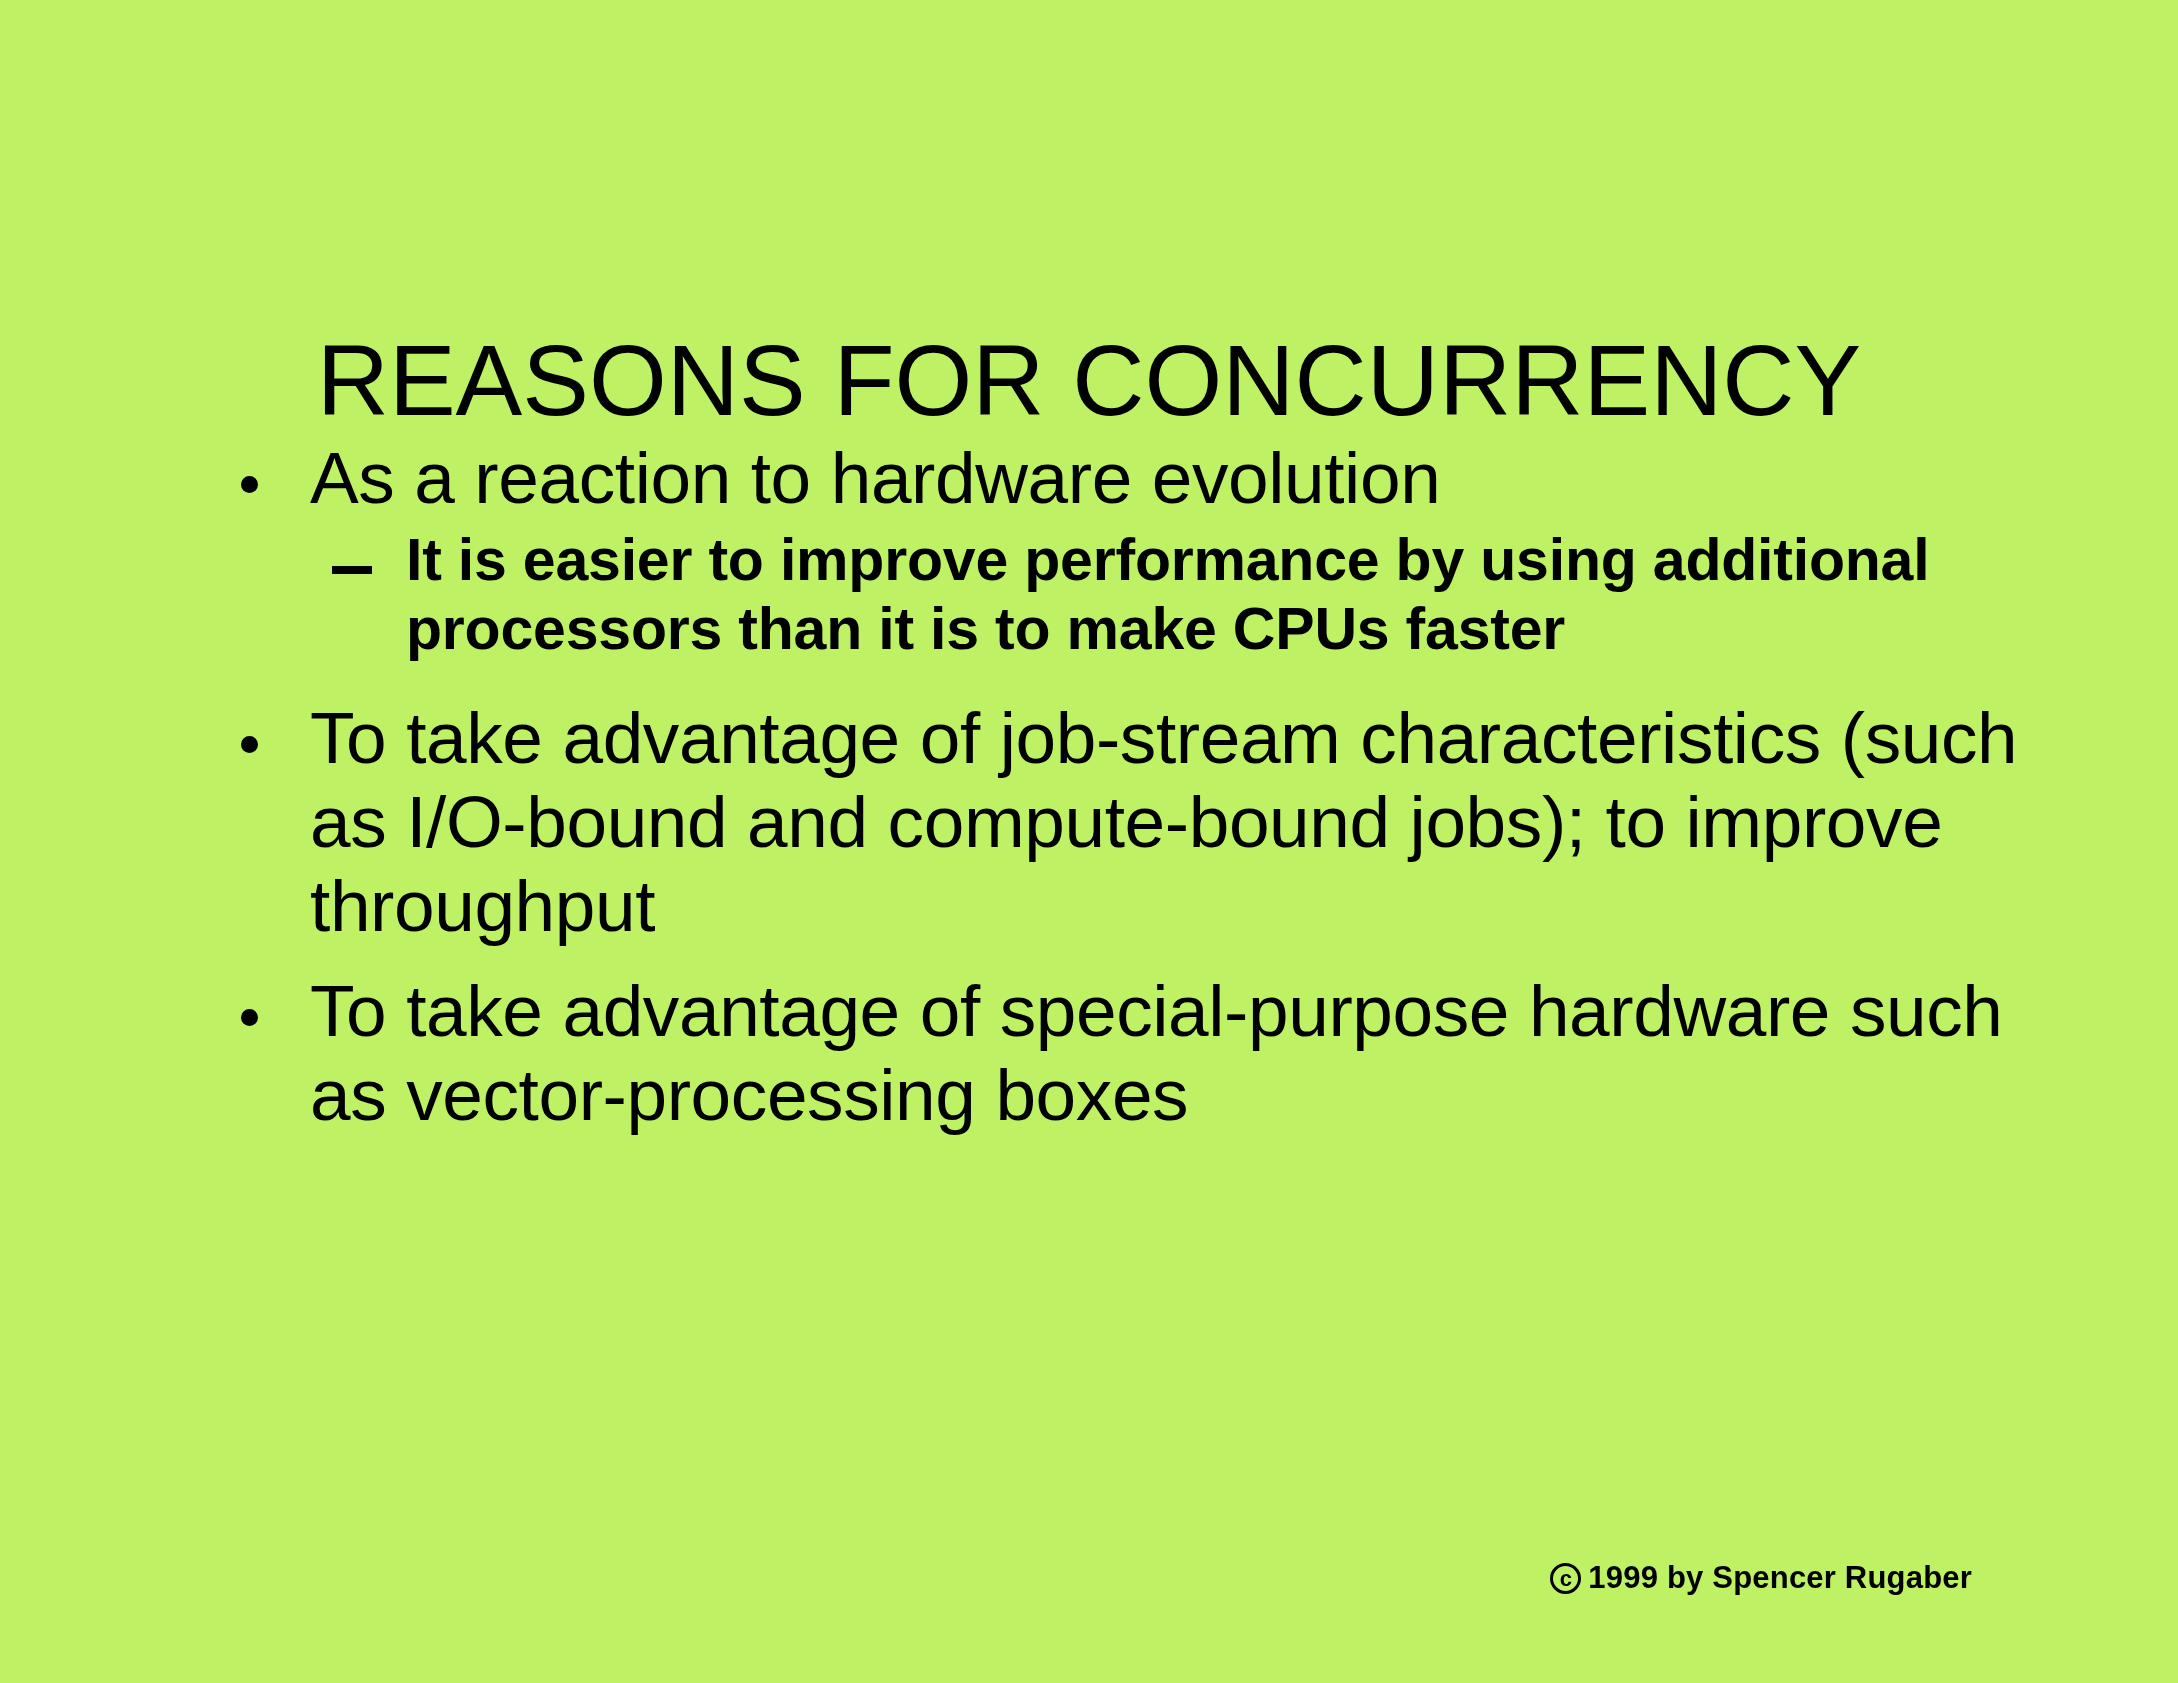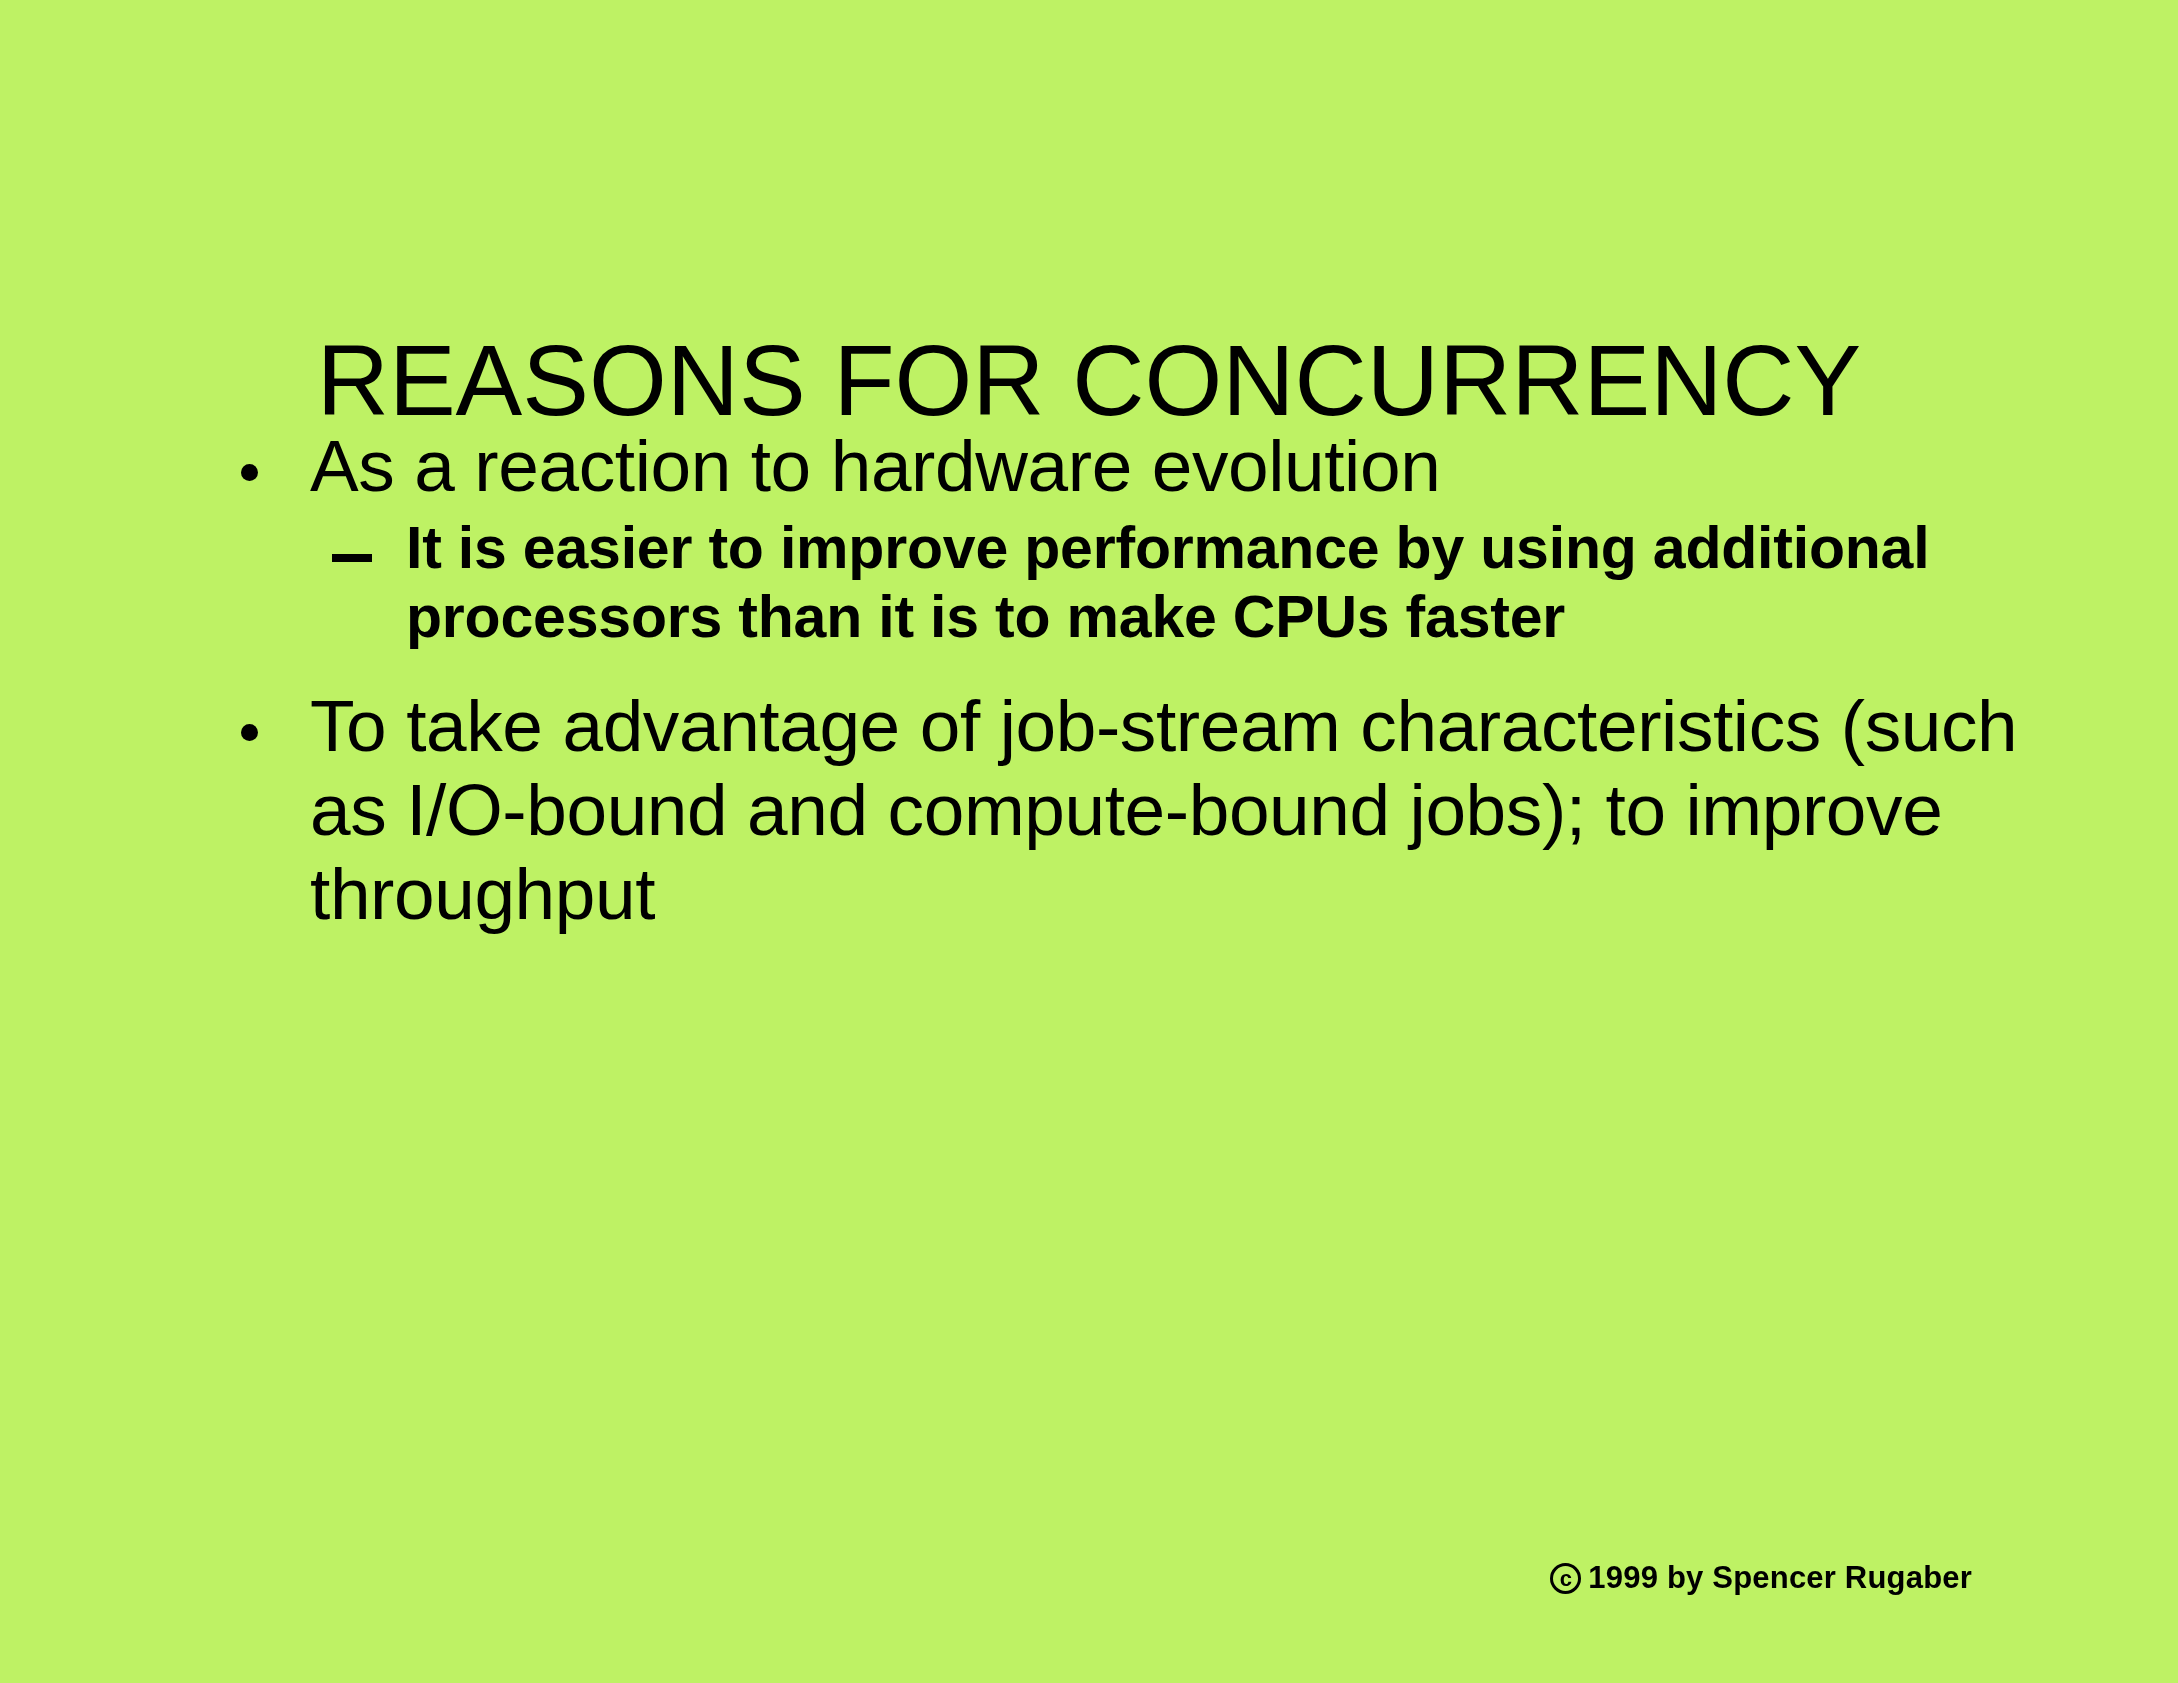--- a/index.html
+++ b/index.html
@@ -33,21 +33,21 @@
     font-size: 100px;
     font-weight: 400;
     letter-spacing: 0px;
     line-height: 1.08;
     white-space: nowrap;
   }
 
   .body-block {
     position: absolute;
     left: 223px;
-    top: 424px;
+    top: 436px;
     width: 1812px;
   }
 
   
   .bullet-l1 {
     position: relative;
     display: block;
     padding-left: 87px;
     font-size: 73px;
     font-weight: 400;
@@ -165,20 +165,24 @@
     <div class="spacer-md"></div>
 
     <div class="bullet-l1">
       <span class="marker-l1"></span>
       <span class="text-l1">To take advantage of job-stream characteristics (such as I/O-bound and compute-bound jobs); to improve throughput</span>
     </div>
 
 
     <div class="spacer-sm"></div>
 
+    <div class="bullet-l1">
+      <span class="marker-l1"></span>
+      <span class="text-l1">To take advantage of special-purpose hardware such as vector-processing boxes</span>
+    </div>
 
     <div class="spacer-md"></div>
 
 
   </div>
 
   <div class="footer">
     <span class="copyright-mark">
       <span>c</span>
     </span>

